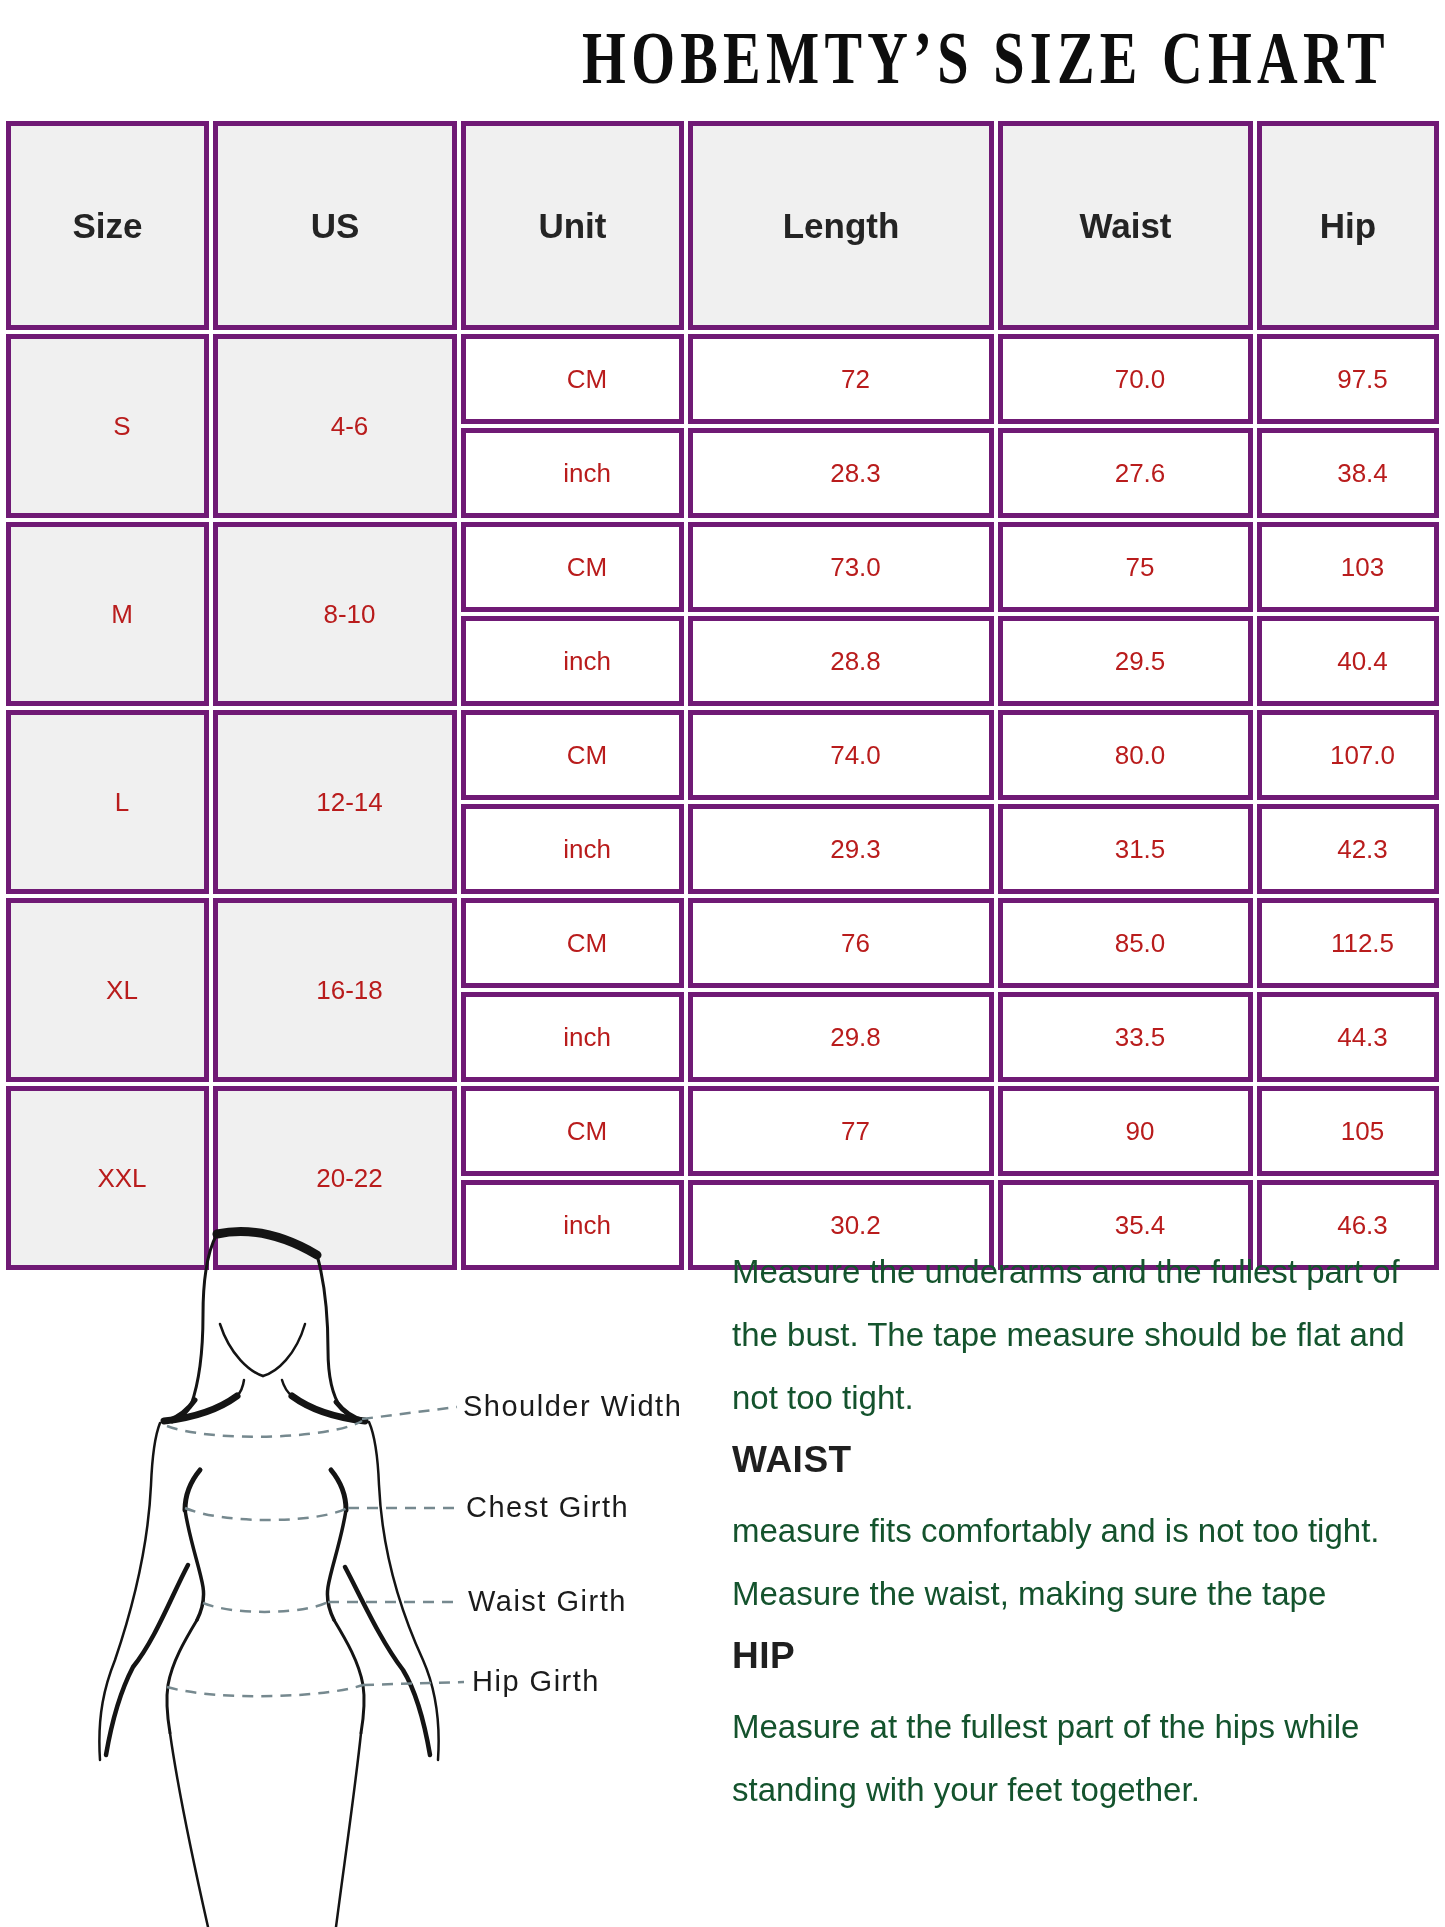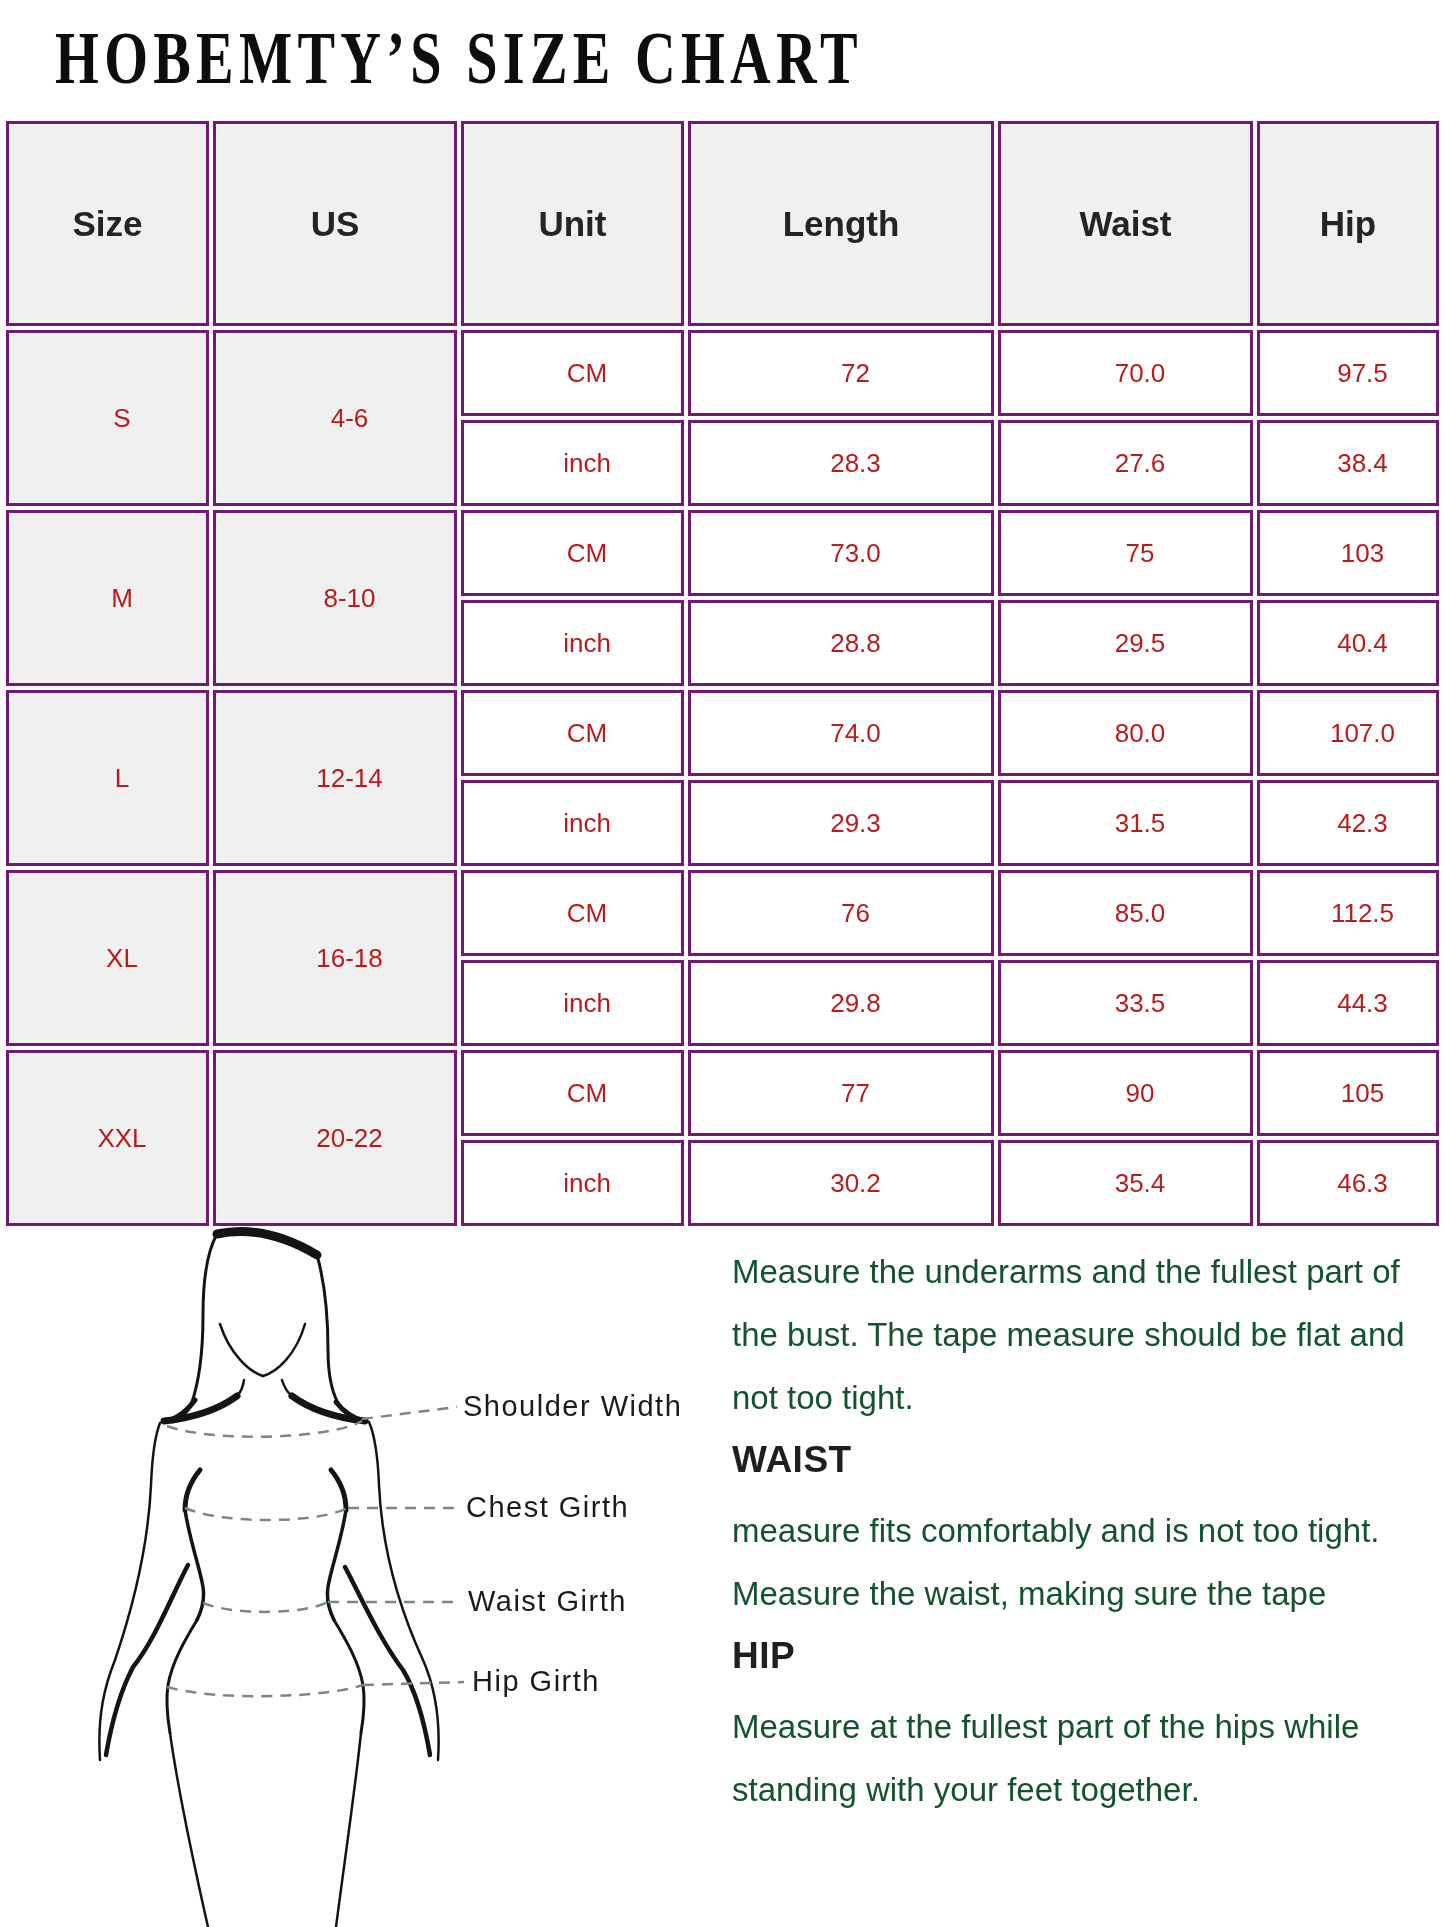--- a/index.html
+++ b/index.html
@@ -8,21 +8,21 @@
     background:#ffffff;
     position:relative;
     overflow:hidden;
     font-family:"Liberation Sans", sans-serif;
     color:#2b2b2b;
   }
 
   
   .title-wrap {
     height:117px;
-    display:flex; align-items:center; justify-content:flex-start;
+    display:flex; align-items:center; justify-content:flex-end;
   }
   h1.title {
     margin:0;
     font-family:"Liberation Serif", serif;
     font-weight:700;
     font-size:64px;
     letter-spacing:6px;
     white-space:nowrap;
     color:#0d0d0d;
     transform:scale(0.88,1.15);
@@ -33,21 +33,21 @@
     width:1441px;
     margin:0 auto;
     border-collapse:separate;
     border-spacing:4px;
     table-layout:fixed;
   }
   .size-chart col.c1{width:203px}.size-chart col.c2{width:244px}
   .size-chart col.c3{width:223px}.size-chart col.c4{width:306px}
   .size-chart col.c5{width:255px}.size-chart col.c6{width:182px}
   .size-chart th, .size-chart td {
-    border:3px solid #701a75;
+    border:5px solid #701a75;
     text-align:center;
     vertical-align:middle;
     overflow:hidden;
   }
   .size-chart th {
     height:197px;
     background:#f0f0f0;
     font-size:35px;
     font-weight:700;
     color:#242424;

